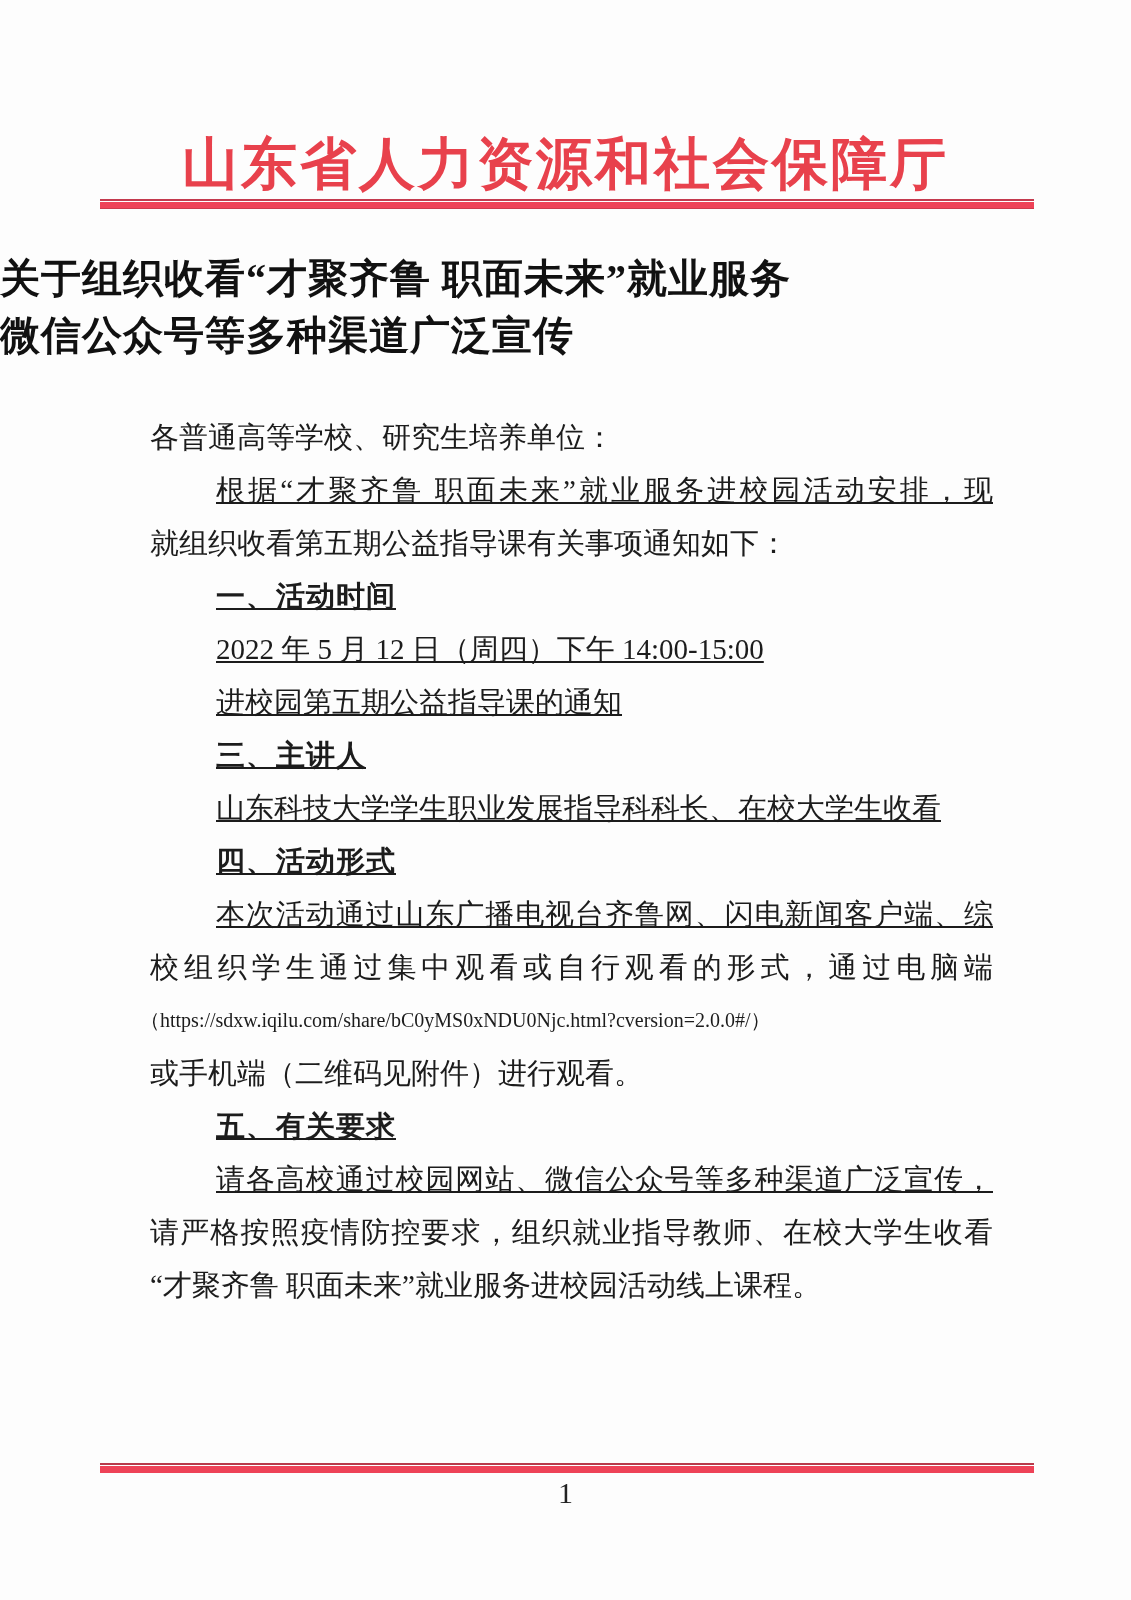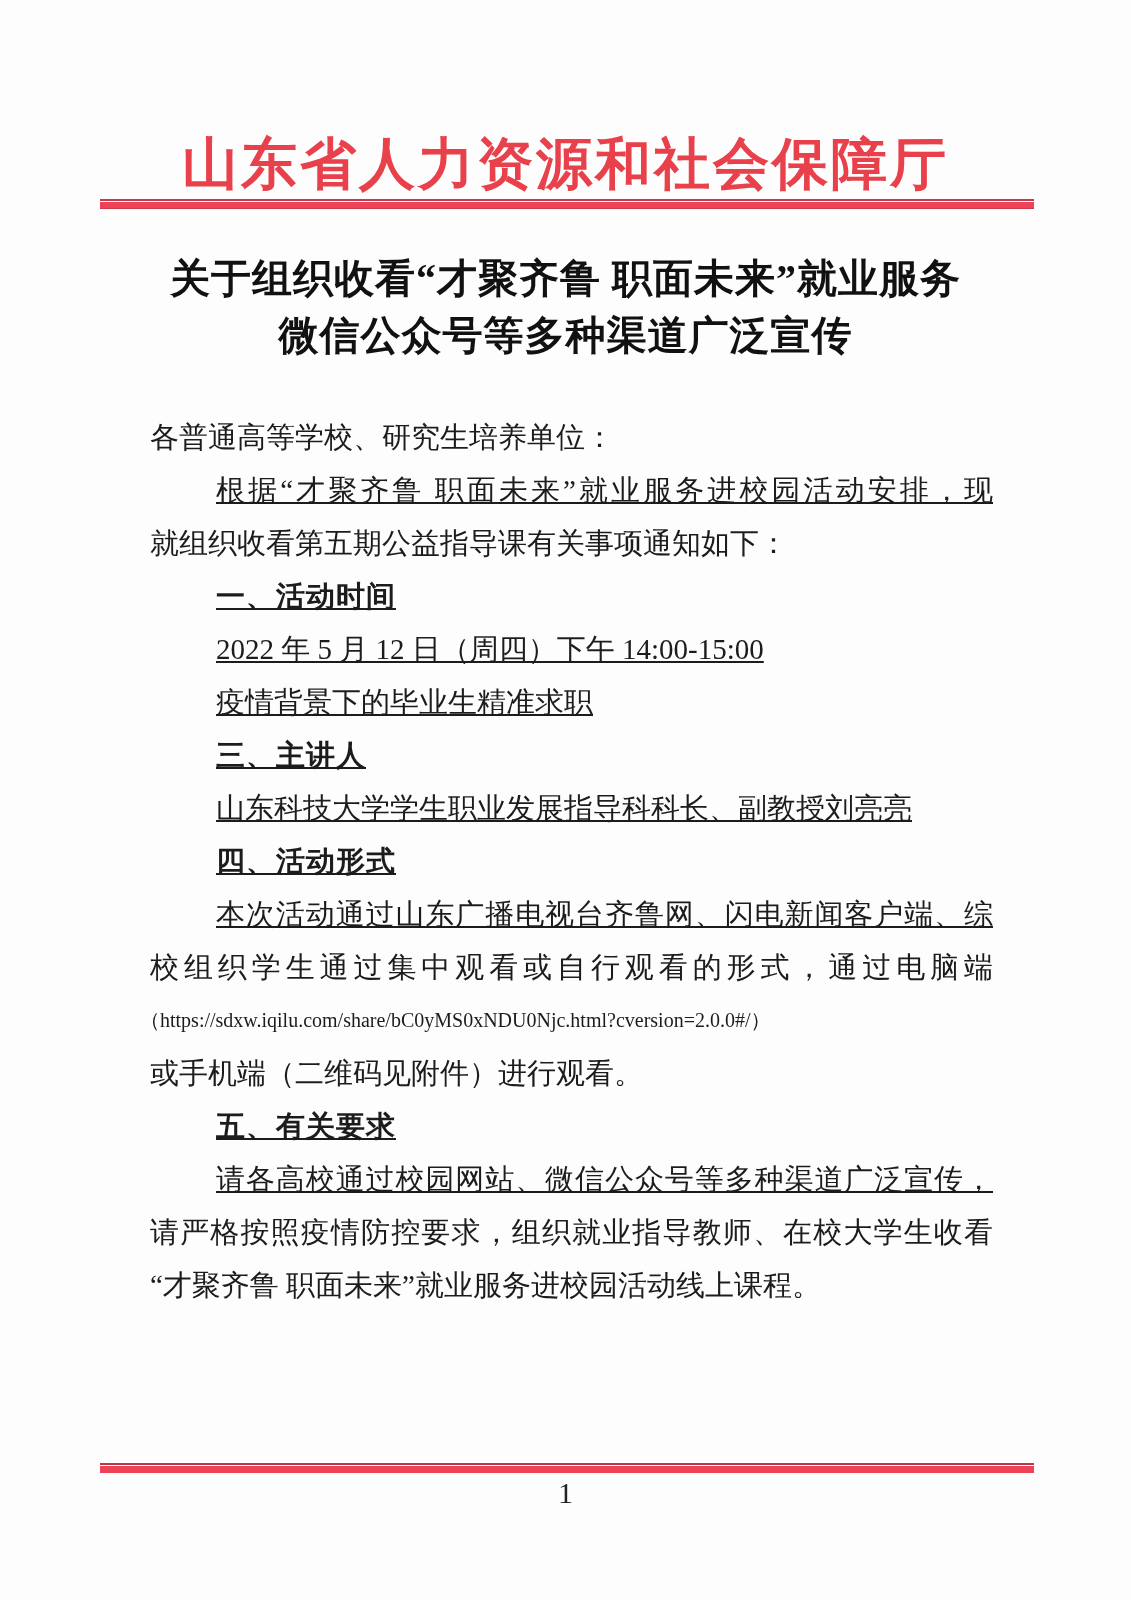--- a/index.html
+++ b/index.html
@@ -53,21 +53,21 @@
       #b9394a 0px, #b9394a 2px,
       #ffffff 2px, #ffffff 3px,
       #ee4257 3px, #ee4257 10px);
   }
   
   .doc-title {
     position: absolute;
     top: 250px;
     left: 0;
     width: 100%;
-    text-align: center;
+    text-align: left;
     font-size: 40px;
     font-weight: 700;
     line-height: 57px;
     letter-spacing: 1px;
     color: #111111;
     white-space: nowrap;
   }
   
   .body-text {
     position: absolute;
@@ -121,23 +121,23 @@
     <div>关于组织收看“才聚齐鲁 职面未来”就业服务</div>
     <div>微信公众号等多种渠道广泛宣传</div>
   </div>
 
   <div class="body-text">
     <div class="line">各普通高等学校、研究生培养单位：</div>
     <div class="line indent fill">根据“才聚齐鲁 职面未来”就业服务进校园活动安排，现</div>
     <div class="line">就组织收看第五期公益指导课有关事项通知如下：</div>
     <div class="line indent heading">一、活动时间</div>
     <div class="line indent">2022 年 5 月 12 日（周四）下午 14:00-15:00</div>
-    <div class="line indent">疫情背景下的毕业生精准求职</div>
+    <div class="line indent">进校园第五期公益指导课的通知</div>
     <div class="line indent heading">三、主讲人</div>
-    <div class="line indent">山东科技大学学生职业发展指导科科长、副教授刘亮亮</div>
+    <div class="line indent">山东科技大学学生职业发展指导科科长、在校大学生收看</div>
     <div class="line indent heading">四、活动形式</div>
     <div class="line indent fill">本次活动通过山东广播电视台齐鲁网、闪电新闻客户端、综</div>
     <div class="line fill">校组织学生通过集中观看或自行观看的形式，通过电脑端</div>
     <div class="line url-line">（https://sdxw.iqilu.com/share/bC0yMS0xNDU0Njc.html?cversion=2.0.0#/）</div>
     <div class="line">或手机端（二维码见附件）进行观看。</div>
     <div class="line indent heading">五、有关要求</div>
     <div class="line indent fill">请各高校通过校园网站、微信公众号等多种渠道广泛宣传，</div>
     <div class="line fill">请严格按照疫情防控要求，组织就业指导教师、在校大学生收看</div>
     <div class="line">“才聚齐鲁 职面未来”就业服务进校园活动线上课程。</div>
   </div>

